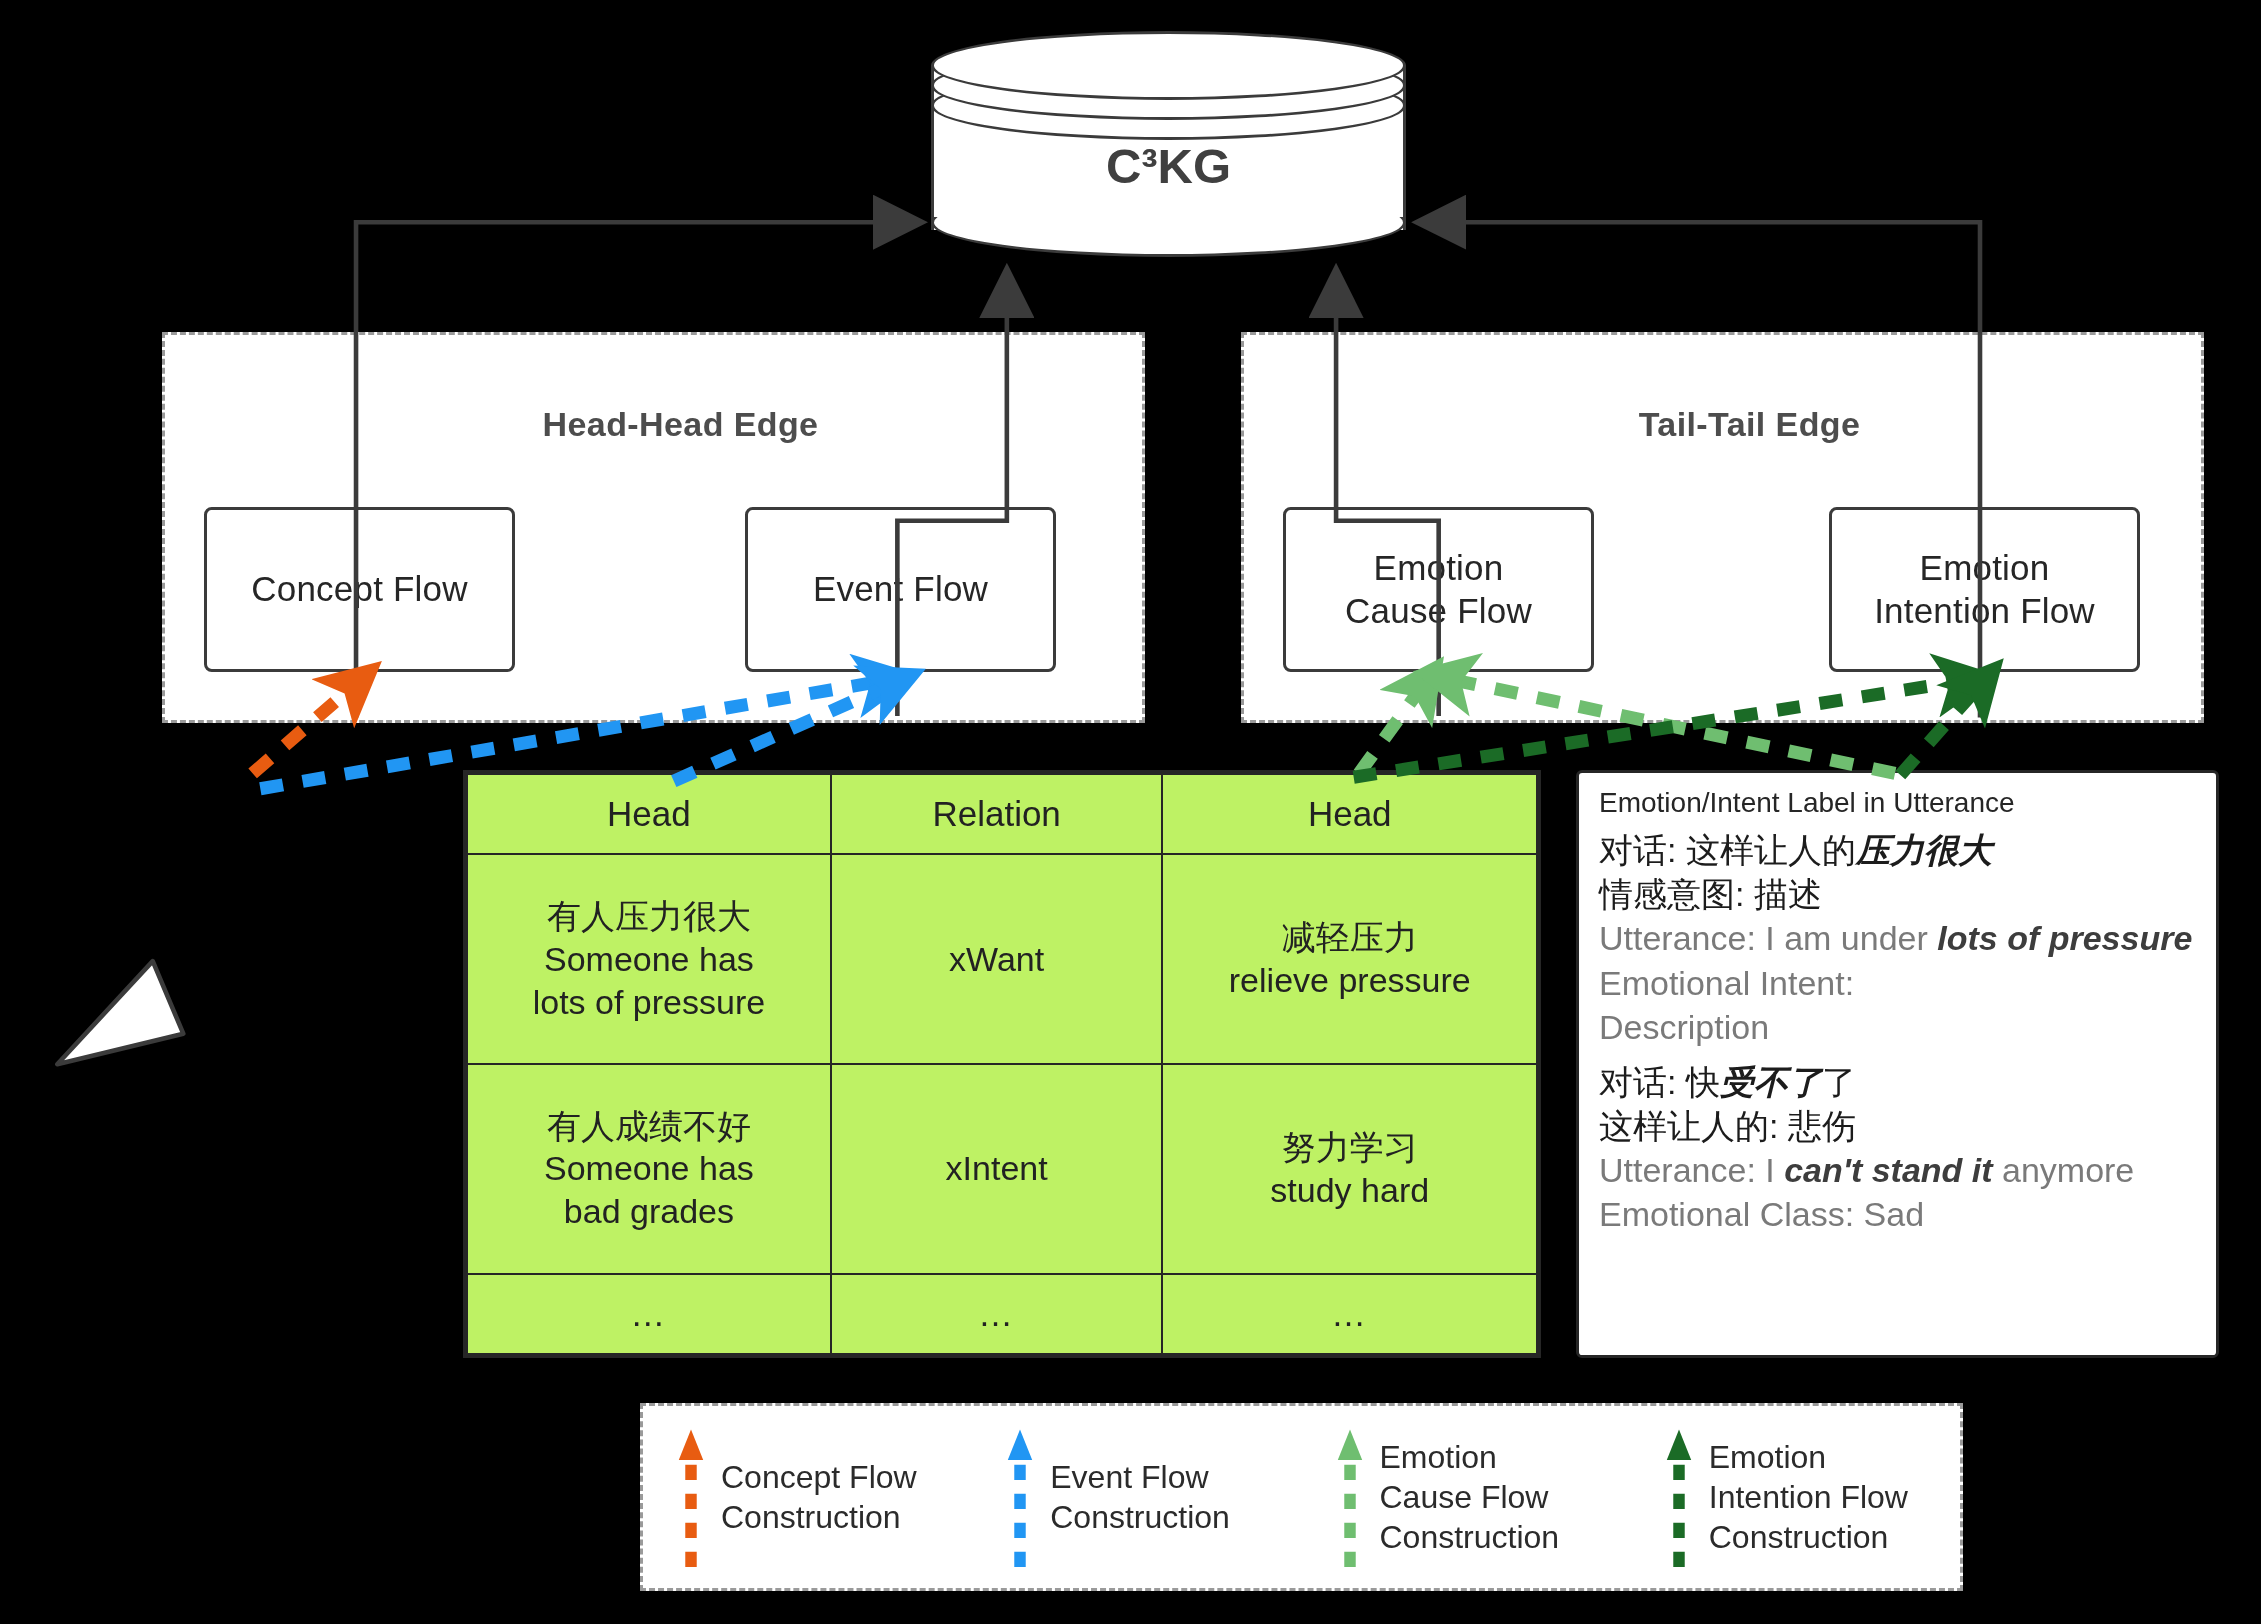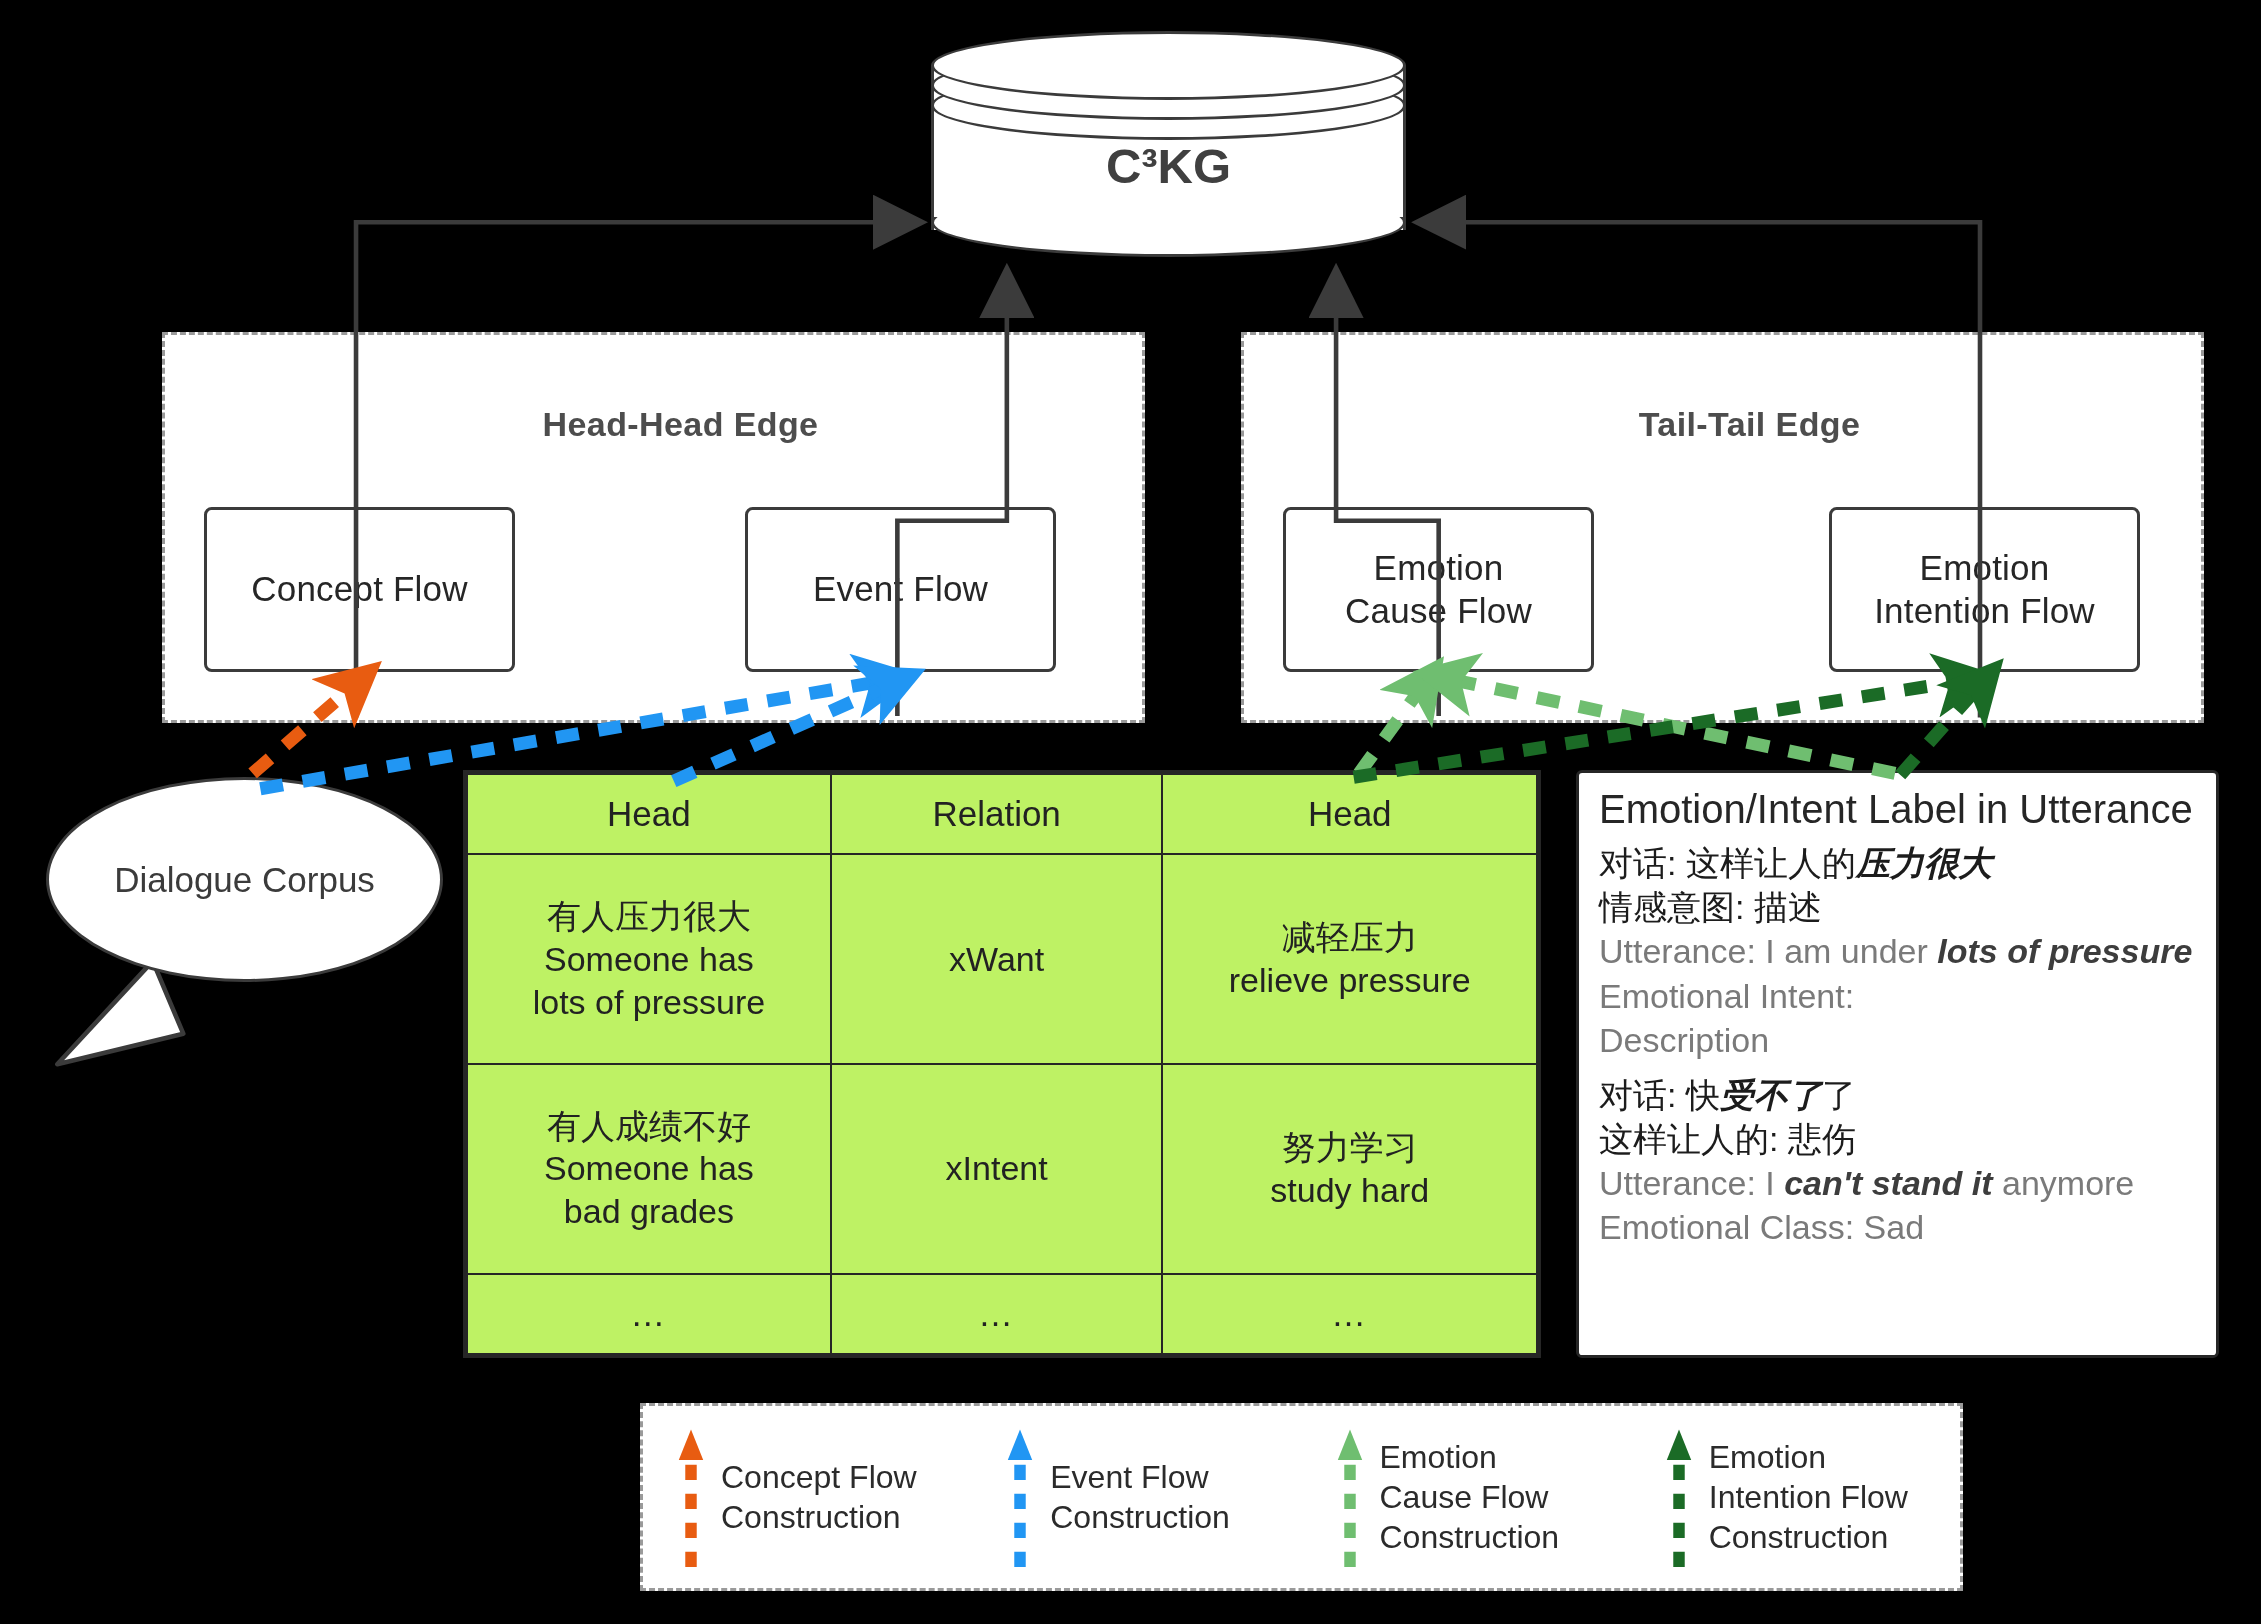--- a/index.html
+++ b/index.html
@@ -49,21 +49,21 @@
   #tbl table{width:100%;height:100%;border-collapse:collapse;}
   #tbl td{border:2.3px solid #262626;text-align:center;vertical-align:middle;
     color:#222;font-size:34px;line-height:1.26;padding:3.1px 4.6px;}
   #tbl td.hd{font-size:35px;}
   #tbl .dots{font-size:35px;letter-spacing:2.3px;}
 
   
   #panel{position:absolute;left:1576px;top:770px;width:643px;height:588px;background:#fff;
     border:3.8px solid #262626;border-radius:6.1px;box-sizing:border-box;
     padding:13.8px 17px 7.7px 20px;z-index:6;}
-  #panel .ptitle{font-size:40px;color:#262626;margin-bottom:9.2px;white-space:nowrap;}
+  #panel .ptitle{font-size:28px;color:#262626;margin-bottom:9.2px;white-space:nowrap;}
   #panel .blk{margin-bottom:10.7px;}
   #panel .cn{font-size:34px;color:#1c1c1c;line-height:1.30;}
   #panel .en{font-size:34px;color:#7a7a7a;line-height:1.30;}
   #panel b{font-weight:bold;font-style:italic;color:#3d3d3d;}
   #panel .cn b{color:#1c1c1c;font-style:italic;}
 
   
   #legend{position:absolute;left:640px;top:1403px;width:1323px;height:188px;background:#fff;
     border:3.8px dashed #9a9a9a;box-sizing:border-box;display:flex;align-items:center;z-index:6;}
   .lgitem{flex:1;display:flex;align-items:center;justify-content:flex-start;height:100%;padding-left:35px;box-sizing:border-box;}
@@ -122,23 +122,20 @@
     <span>Cause Flow</span>
   </div>
   <div class="flowbox" style="left:1829px;top:507px;width:305px;height:159px;flex-direction:column;">
     <span>Emotion</span>
     <span>Intention Flow</span>
   </div>
 
   <svg id="bubbletail" viewBox="0 0 220 200">
     <polygon points="20,190 145,55 185,150" fill="#fff" stroke="#3b3b3b" stroke-width="6" stroke-linejoin="round"></polygon>
   </svg>
-  <div id="bubble">
-    <span>Dialogue Corpus</span>
-  </div>
 
   <div id="tbl">
     <table>
       <tbody>
           <tr>
         <td class="hd" style="width:34%">Head</td>
         <td class="hd" style="width:31%">Relation</td>
         <td class="hd" style="width:35%">Head</td>
       </tr>
       <tr>

